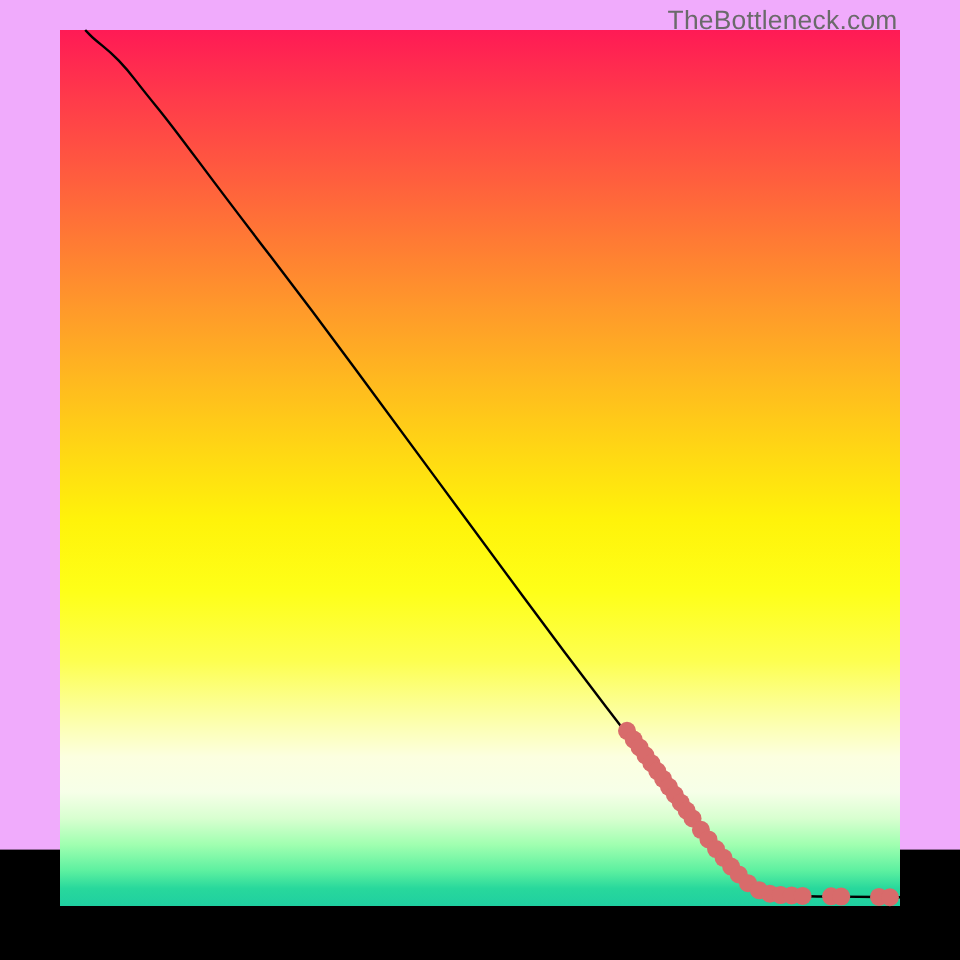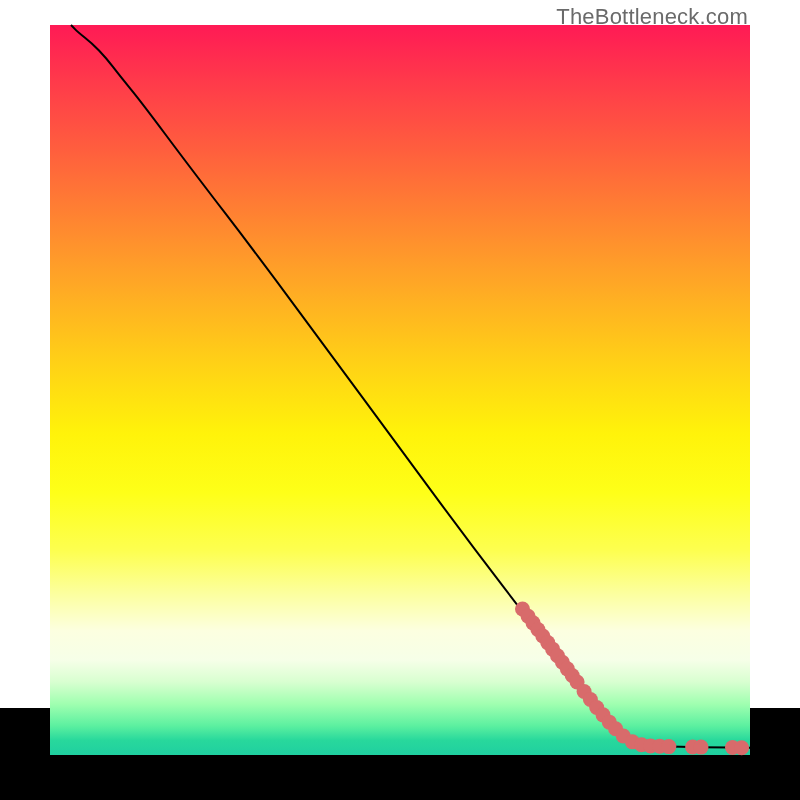--- a/index.html
+++ b/index.html
@@ -8,21 +8,21 @@
     width: 800px;
     height: 800px;
     overflow: hidden;
     background: #000;
     font-family: Arial, Helvetica, sans-serif;
   }
   .frame {
     position: relative;
     width: 800px;
     height: 708px;
-    background: #ffffff;
+    background: #f0abfc;
   }
   .plot-area {
     position: absolute;
     left: 50px;
     top: 25px;
     width: 700px;
     height: 730px;
     background: linear-gradient(to bottom,
       #ff1a55 0%,
       #ff3b4a 8%,

